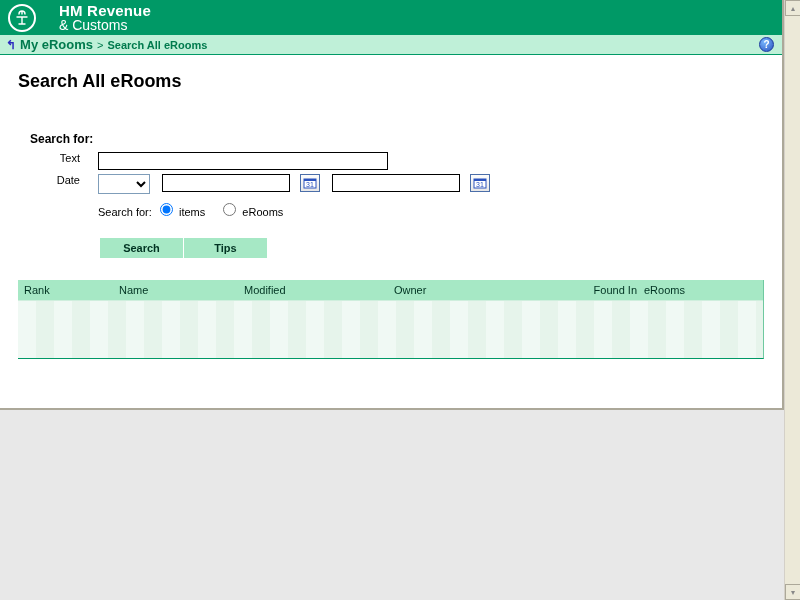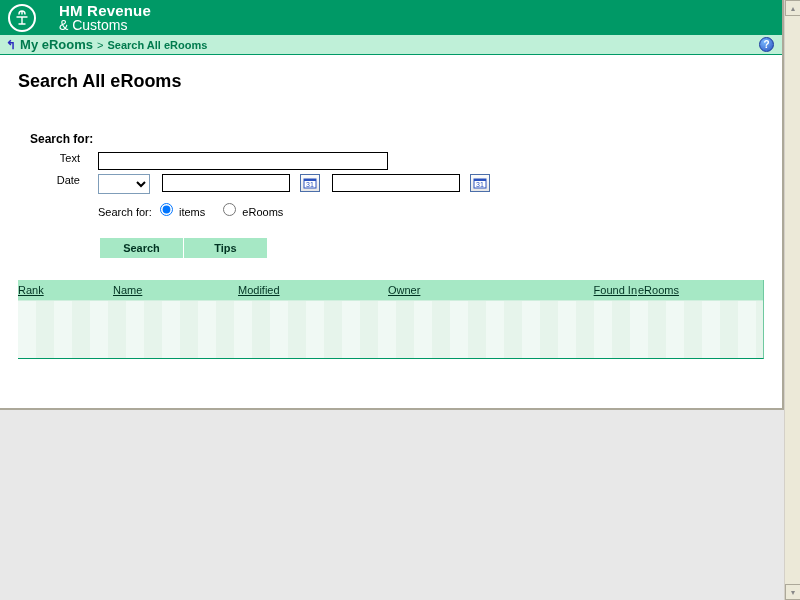--- a/index.html
+++ b/index.html
@@ -167,21 +167,21 @@
     border-bottom: 1px solid #009966;
   }
   .thead {
     display: flex;
     background: #a6e8c5;
     height: 20px;
     align-items: center;
     font-size: 11px;
     color: #003322;
   }
-  .th { border-right: 1px solid #a6e8c5; text-decoration: underline; }
+  .th { padding-left: 6px; border-right: 1px solid #a6e8c5; }
   .th-rank { width: 95px; }
   .th-name { width: 125px; }
   .th-mod  { width: 150px; }
   .th-own  { width: 125px; }
   .th-found{ width: 125px; text-align: right; }
   .th-eroom{ flex: 1; }
   .grid-body {
     height: 58px;
     background:
       repeating-linear-gradient(to right, #f0f9f4 0, #f0f9f4 18px, #e6f4eb 18px, #e6f4eb 36px);

